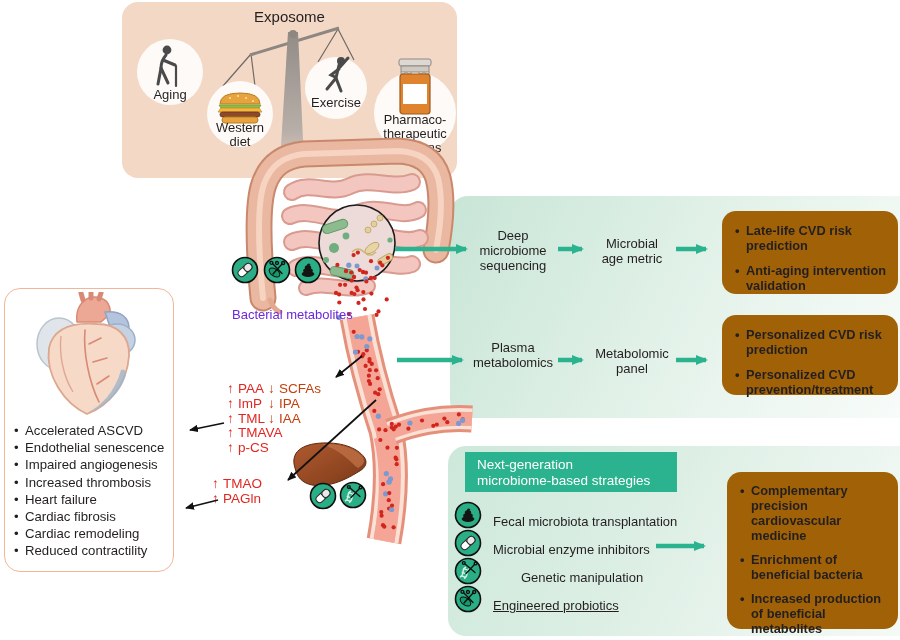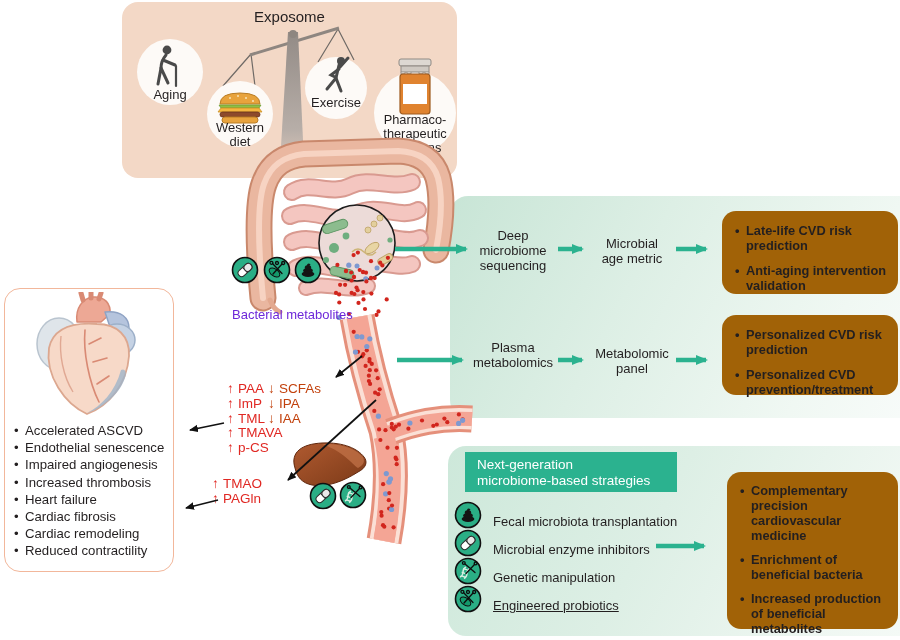--- a/index.html
+++ b/index.html
@@ -432,21 +432,21 @@
         <use href="#icon-poop"></use>
       </svg>
     <span class="lbl">Fecal microbiota transplantation</span>
   </div>
   <div class="abs strat-row" style="top:529px;">
     <svg width="30" height="28" viewBox="-15 -14 30 28">
         <use href="#icon-capsule"></use>
       </svg>
     <span class="lbl">Microbial enzyme inhibitors</span>
   </div>
-  <div class="abs strat-row" style="top:557px;">
+  <div class="abs strat-row" style="top:557px;gap:28px;">
     <svg width="30" height="28" viewBox="-15 -14 30 28">
         <use href="#icon-scissors-dna"></use>
       </svg>
     <span class="lbl">Genetic manipulation</span>
   </div>
   <div class="abs strat-row" style="top:585px;text-decoration:underline;">
     <svg width="30" height="28" viewBox="-15 -14 30 28">
         <use href="#icon-scissors-bacteria"></use>
       </svg>
     <span class="lbl">Engineered probiotics</span>

